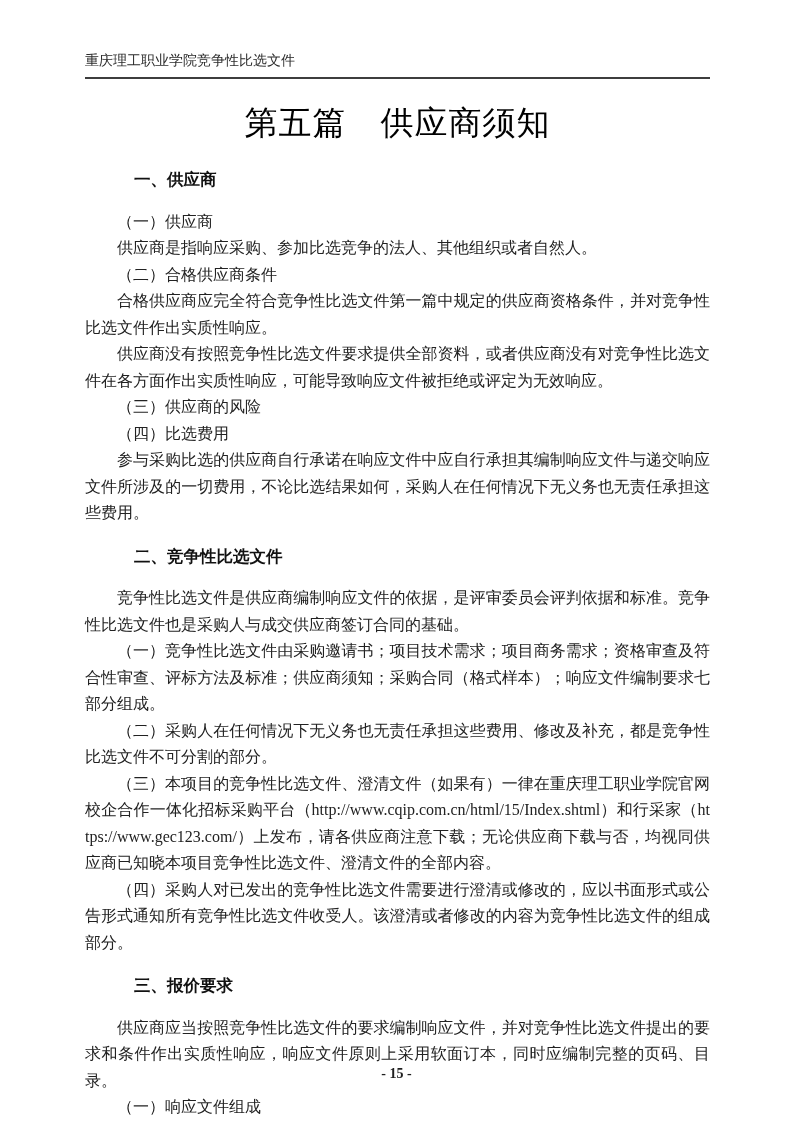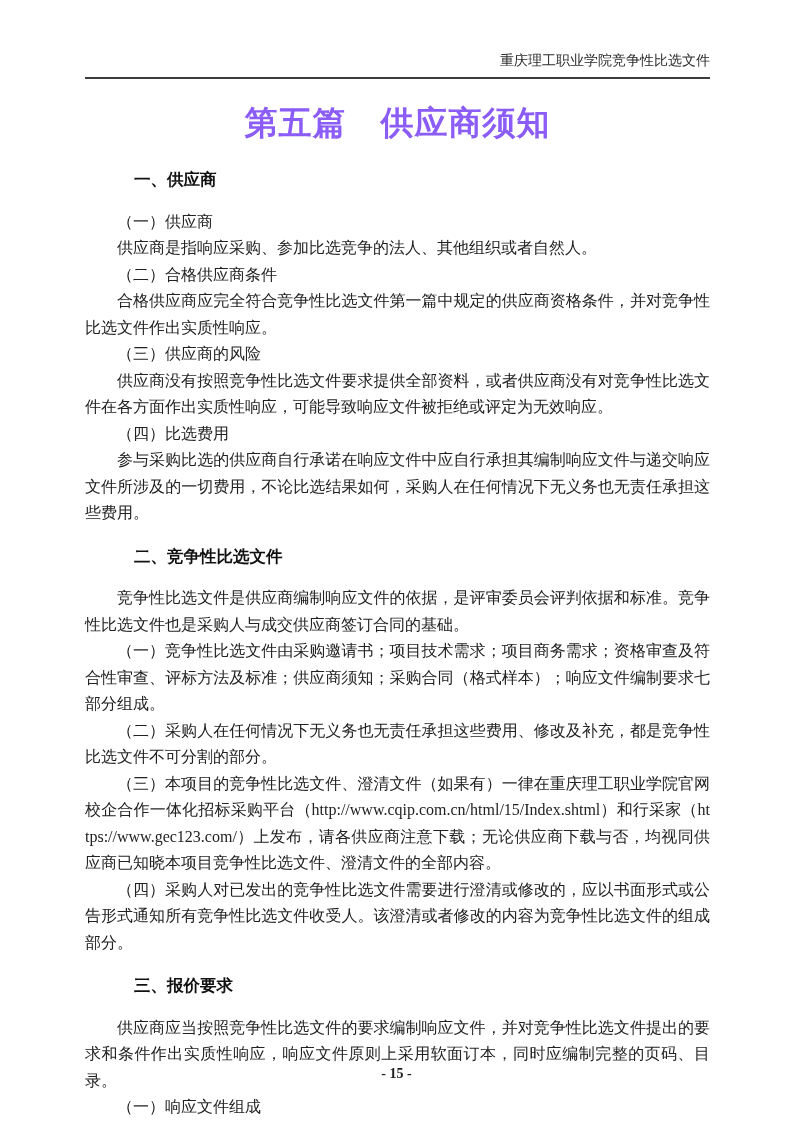--- a/index.html
+++ b/index.html
@@ -13,36 +13,36 @@
     height: 1122px;
     margin: 0 auto;
     background: #ffffff;
     box-sizing: border-box;
     padding: 52px 83px 0 85px;
     color: #1f1f1f;
     overflow: hidden;
   }
   .page-header {
     display: flex;
-    justify-content: flex-end;
+    justify-content: flex-start;
     align-items: flex-end;
     font-family: "Liberation Serif", "DejaVu Serif", serif;
     font-size: 14px;
     color: #2a2a2a;
     padding-bottom: 7px;
     border-bottom: 2px solid #3d3d3d;
   }
   .doc-title {
     margin: 22px 0 20px 0;
     text-align: center;
     font-family: "Liberation Sans", "DejaVu Sans", sans-serif;
-    font-weight: bold;
+    font-weight: normal;
     font-size: 33px;
     letter-spacing: 1px;
-    color: #8b5cf6;
+    color: #000000;
   }
   .doc-body {
     font-family: "Liberation Serif", "DejaVu Serif", serif;
     font-size: 16px;
     line-height: 26.5px;
     text-align: justify;
     text-justify: inter-ideograph;
     word-break: break-all;
     color: #222222;
   }
@@ -83,22 +83,22 @@
 
   <h1 class="doc-title">第五篇　供应商须知</h1>
 
   <div class="doc-body">
 
     <h2>一、供应商</h2>
     <p>（一）供应商</p>
     <p>供应商是指响应采购、参加比选竞争的法人、其他组织或者自然人。</p>
     <p>（二）合格供应商条件</p>
     <p>合格供应商应完全符合竞争性比选文件第一篇中规定的供应商资格条件，并对竞争性比选文件作出实质性响应。</p>
+    <p>供应商没有按照竞争性比选文件要求提供全部资料，或者供应商没有对竞争性比选文件在各方面作出实质性响应，可能导致响应文件被拒绝或评定为无效响应。</p>
     <p>（三）供应商的风险</p>
-    <p>供应商没有按照竞争性比选文件要求提供全部资料，或者供应商没有对竞争性比选文件在各方面作出实质性响应，可能导致响应文件被拒绝或评定为无效响应。</p>
     <p>（四）比选费用</p>
     <p>参与采购比选的供应商自行承诺在响应文件中应自行承担其编制响应文件与递交响应文件所涉及的一切费用，不论比选结果如何，采购人在任何情况下无义务也无责任承担这些费用。</p>
 
     <h2>二、竞争性比选文件</h2>
     <p>竞争性比选文件是供应商编制响应文件的依据，是评审委员会评判依据和标准。竞争性比选文件也是采购人与成交供应商签订合同的基础。</p>
     <p>（一）竞争性比选文件由采购邀请书；项目技术需求；项目商务需求；资格审查及符合性审查、评标方法及标准；供应商须知；采购合同（格式样本）；响应文件编制要求七部分组成。</p>
     <p>（二）采购人在任何情况下无义务也无责任承担这些费用、修改及补充，都是竞争性比选文件不可分割的部分。</p>
     <p>（三）本项目的竞争性比选文件、澄清文件（如果有）一律在重庆理工职业学院官网校企合作一体化招标采购平台（http://www.cqip.com.cn/html/15/Index.shtml）和行采家（https://www.gec123.com/）上发布，请各供应商注意下载；无论供应商下载与否，均视同供应商已知晓本项目竞争性比选文件、澄清文件的全部内容。</p>
     <p>（四）采购人对已发出的竞争性比选文件需要进行澄清或修改的，应以书面形式或公告形式通知所有竞争性比选文件收受人。该澄清或者修改的内容为竞争性比选文件的组成部分。</p>
 

